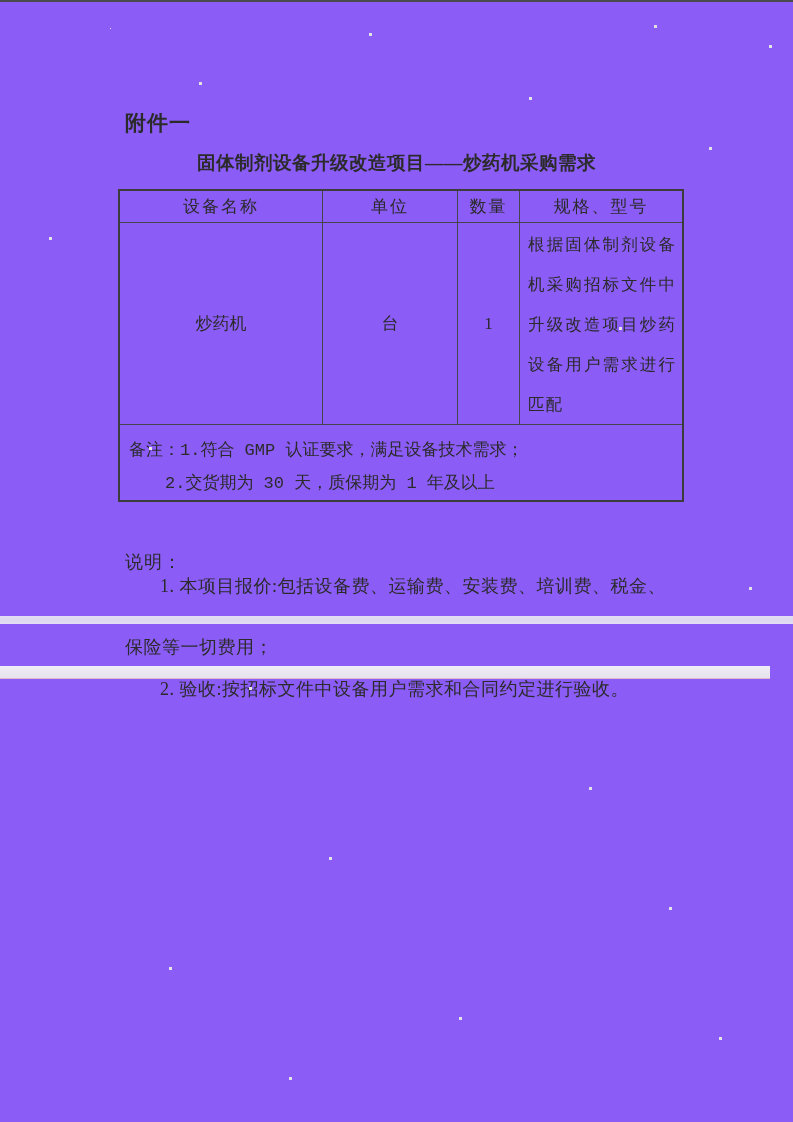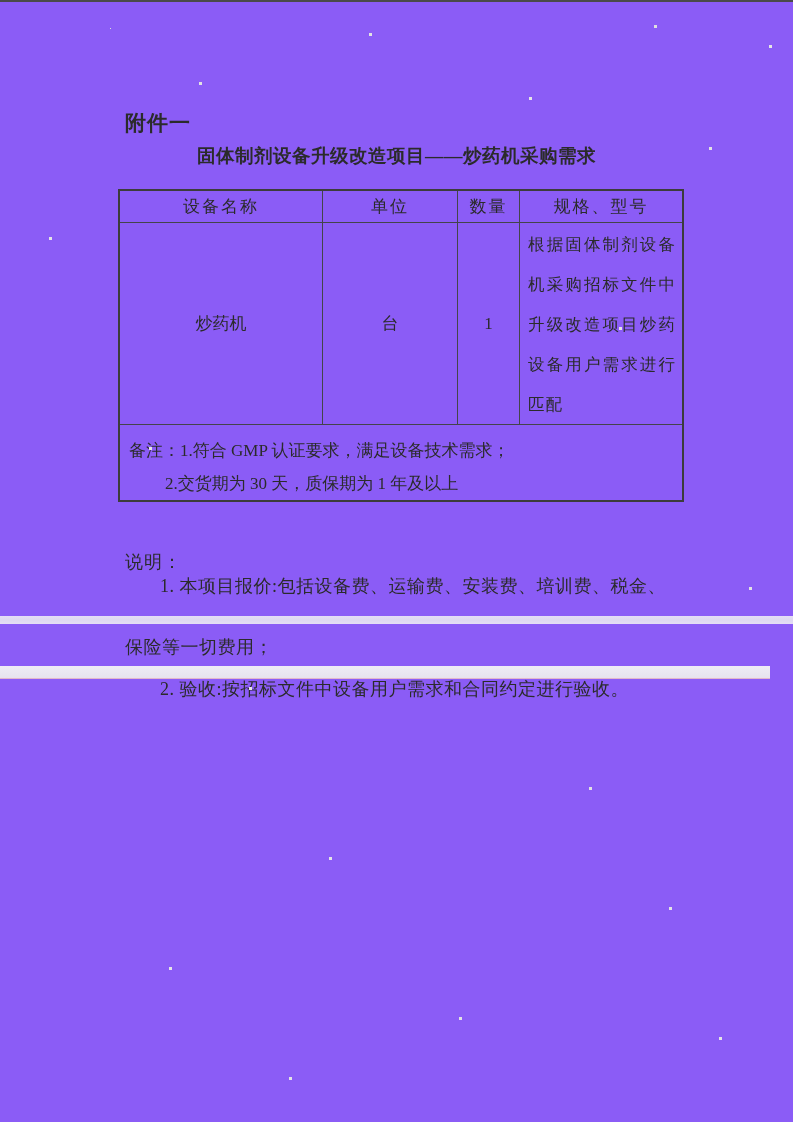--- a/index.html
+++ b/index.html
@@ -13,21 +13,21 @@
   }
   .top-edge{
     position:absolute;left:0;top:0;width:793px;height:2px;
     background:#4a4a4a;
   }
   .attachment{
     position:absolute;left:125px;top:109px;
     font-size:21px;font-weight:bold;letter-spacing:1px;
   }
   .doc-title{
-    position:absolute;left:0;top:143px;width:793px;
+    position:absolute;left:0;top:150px;width:793px;
     text-align:center;
     font-size:18.5px;font-weight:bold;letter-spacing:0.5px;
   }
   .req-table{
     position:absolute;left:118px;top:189px;
     width:566px;height:313px;
     border:2px solid #3c3c3c;
     box-sizing:border-box;
     display:flex;flex-direction:column;
     background:transparent;
@@ -54,21 +54,21 @@
   .spec-line{
     line-height:40px;
     letter-spacing:1px;
     text-align:justify;
     text-align-last:justify;
     white-space:nowrap;
   }
   .spec-line:last-child{text-align-last:left;}
   .remarks-inner{
     padding:9px 10px 0 9px;
-    font-family:Liberation Serif, serif;
+    font-family:Liberation Mono, monospace;
     font-size:17px;
     line-height:33px;
   }
   .remarks-line{white-space:nowrap;}
   .remarks-line2{padding-left:36px;}
   .notes{
     position:absolute;left:125px;top:550px;width:560px;
     font-size:18px;
   }
   .notes-heading{position:absolute;left:0;top:0;letter-spacing:1px;}

